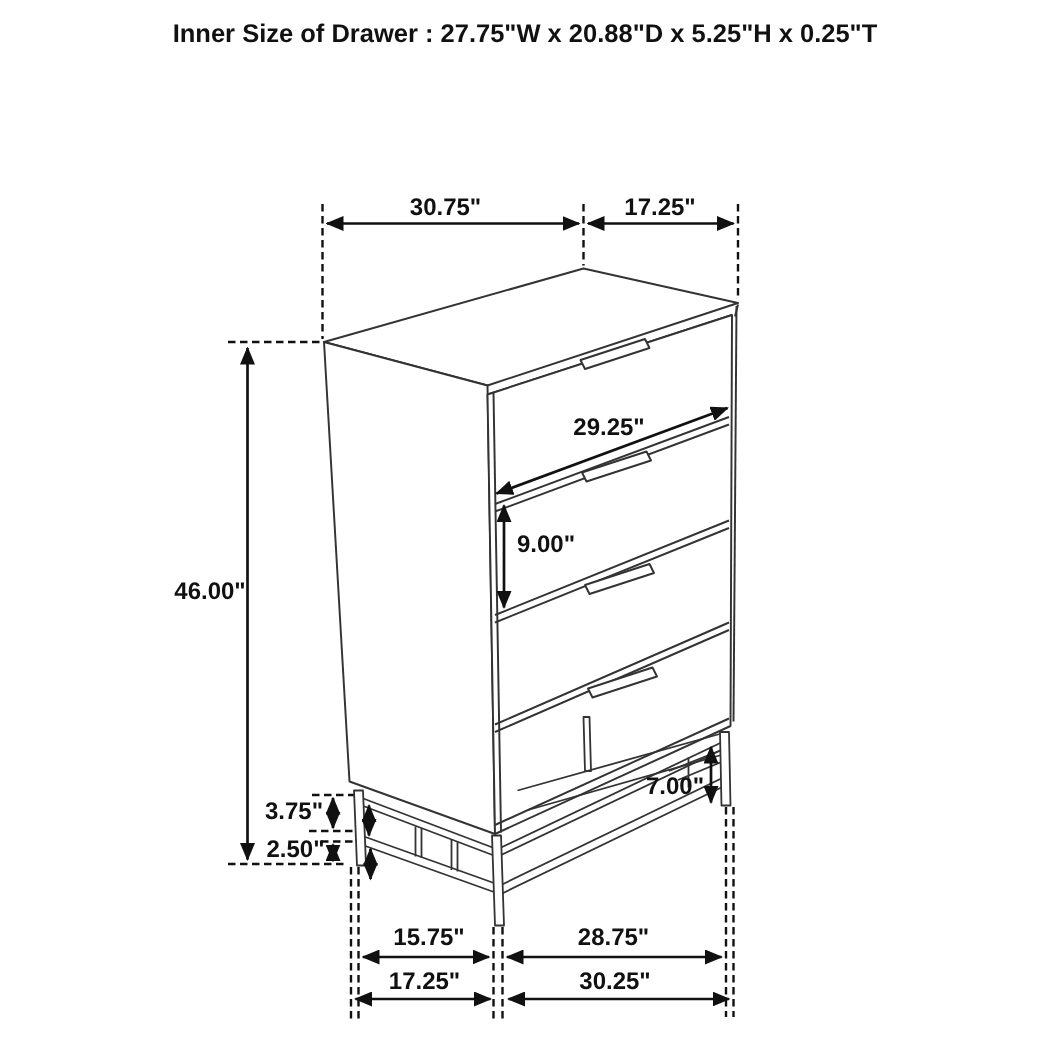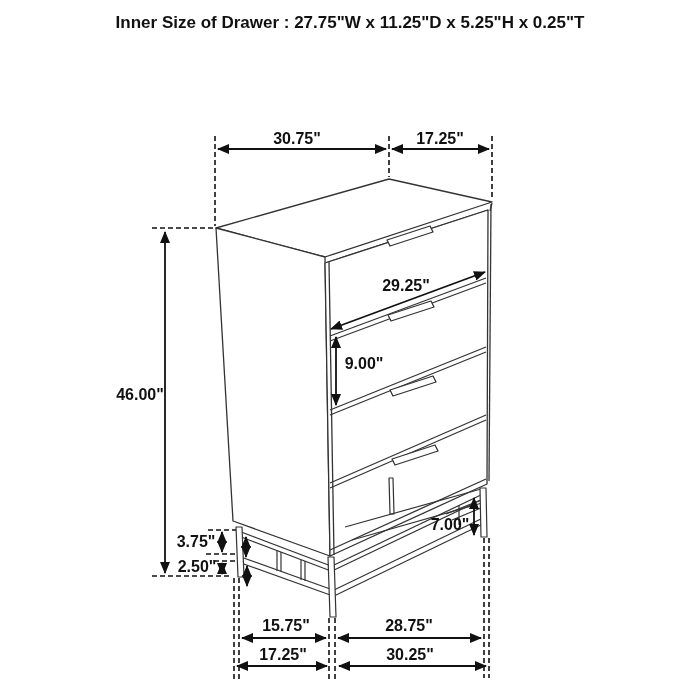--- a/index.html
+++ b/index.html
@@ -15,21 +15,21 @@
   .title{
     position:absolute;left:350px;top:23px;transform:translate(-50%,-50%);
     font-weight:bold;font-size:17px;color:#111;white-space:nowrap;
   }
 </style>
 </head>
 <body>
 
 <div class="canvas">
 
-  <div class="title">Inner Size of Drawer : 27.75"W x 11.25"D x 5.25"H x 0.25"T</div>
+  <div class="title">Inner Size of Drawer : 27.75"W x 20.88"D x 5.25"H x 0.25"T</div>
 
   <svg class="diagram-svg" width="700" height="700" viewBox="0 0 700 700">
     <defs>
       <marker id="ah" viewBox="0 0 12 10" refX="11" refY="5" markerWidth="12" markerHeight="10" orient="auto-start-reverse" markerUnits="userSpaceOnUse">
         <path d="M0,0 L12,5 L0,10 Z" fill="#111"></path>
       </marker>
     </defs>
 
     <g stroke="#111" stroke-width="1.6" stroke-dasharray="5,3" fill="none">
 

